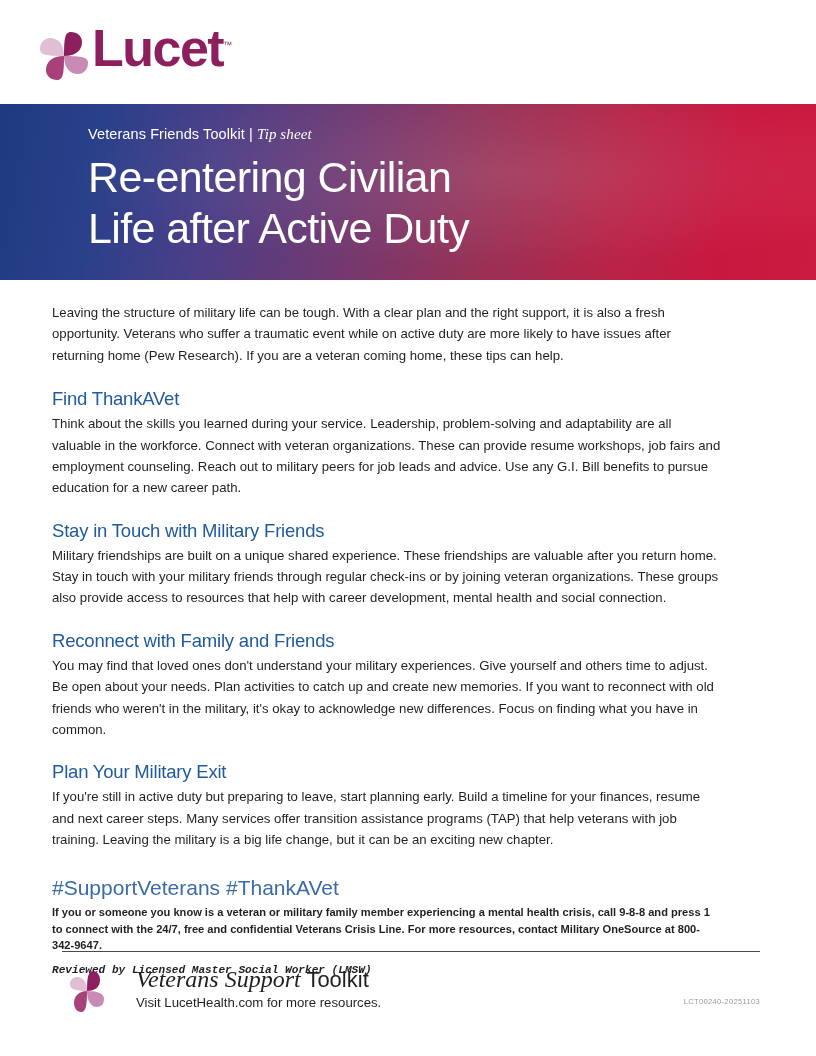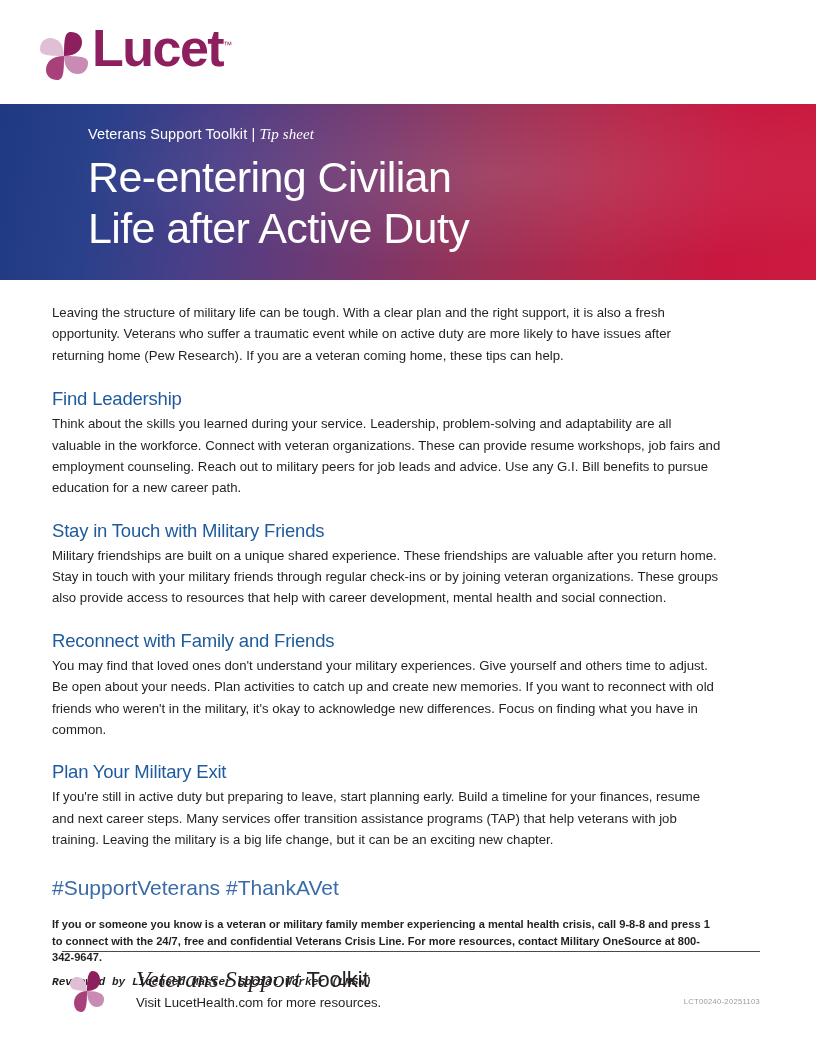--- a/index.html
+++ b/index.html
@@ -129,21 +129,21 @@
     max-width: 672px;
   }
 
   
   .tags-block { margin-top: 26px; }
   .hashtags {
     color: #3a6ca8;
     font-size: 21px;
     font-weight: 300;
     letter-spacing: 0px;
-    margin: 0 0 16px 0;
+    margin: 0 0 4px 0;
   }
   .crisis {
     font-size: 11.1px;
     line-height: 1.48;
     margin: 0 0 10px 0;
     color: #231f20;
     max-width: 668px;
     font-weight: 600;
   }
   .reviewed {
@@ -220,32 +220,32 @@
         <path d="M26 26 C26 38 32 44 40 44 C46 44 50 39 50 33 C50 27 44 26 26 26 Z" fill="#c98bb4"></path>
         <path d="M26 26 C14 26 8 32 8 40 C8 46 13 50 19 50 C25 50 26 44 26 26 Z" fill="#a8417a"></path>
       </svg>
     </span>
     <span class="logo-word"><span>Lucet</span><span class="logo-tm">™</span></span>
   </div>
 </div>
 
 <div class="hero">
   <div class="hero-inner">
-    <div class="eyebrow"><span>Veterans Support Toolkit | </span><span class="tip">Tip sheet</span></div>
+    <div class="eyebrow"><span>Veterans Friends Toolkit | </span><span class="tip">Tip sheet</span></div>
     <h1 class="hero-title">Re-entering Civilian
 Life after Active Duty</h1>
   </div>
 </div>
 
 <div class="content">
 
   <p class="intro">Leaving the structure of military life can be tough. With a clear plan and the right support, it is also a fresh opportunity. Veterans who suffer a traumatic event while on active duty are more likely to have issues after returning home (Pew Research). If you are a veteran coming home, these tips can help.</p>
 
   <div class="section">
-    <h2>Find Leadership</h2>
+    <h2>Find ThankAVet</h2>
     <p>Think about the skills you learned during your service. Leadership, problem-solving and adaptability are all valuable in the workforce. Connect with veteran organizations. These can provide resume workshops, job fairs and employment counseling. Reach out to military peers for job leads and advice. Use any G.I. Bill benefits to pursue education for a new career path.</p>
   </div>
 
   <div class="section">
     <h2>Stay in Touch with Military Friends</h2>
     <p>Military friendships are built on a unique shared experience. These friendships are valuable after you return home. Stay in touch with your military friends through regular check-ins or by joining veteran organizations. These groups also provide access to resources that help with career development, mental health and social connection.</p>
   </div>
 
   <div class="section">
     <h2>Reconnect with Family and Friends</h2>

